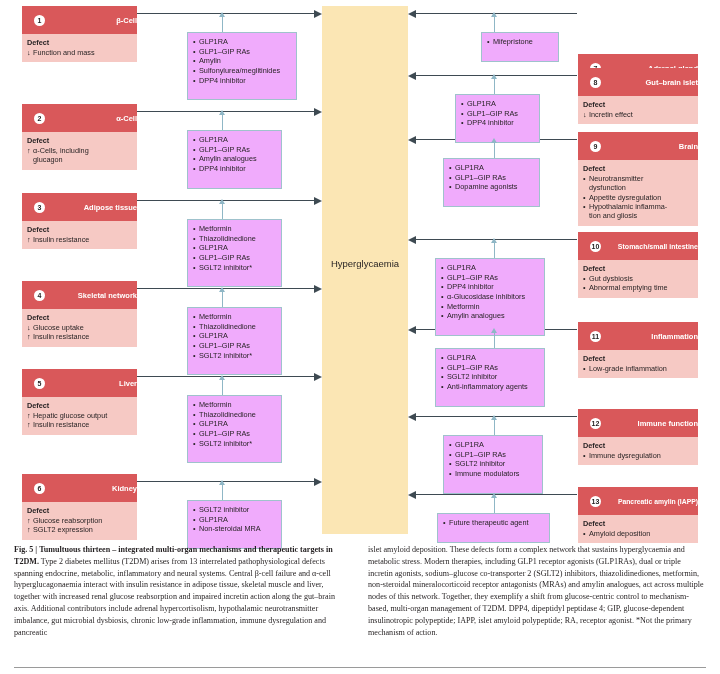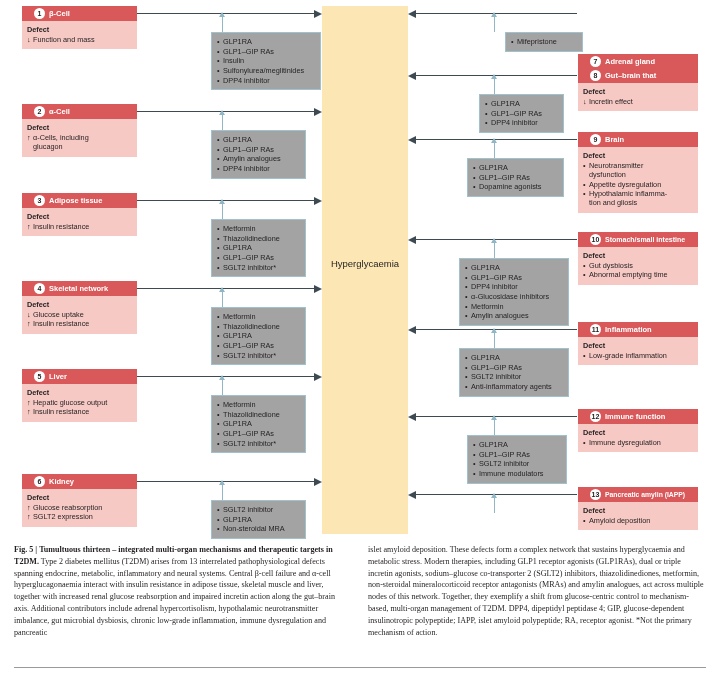--- a/index.html
+++ b/index.html
@@ -32,24 +32,25 @@
   }
 
   
   .organ{
     position:absolute;
     width:115px;
   }
   .organ .hdr{
     background:#d9534f;
     background:#d9585a;
-    height:15px;
+    height:28px;
     display:flex;align-items:center;
     padding-left:12px;
     box-sizing:border-box;
+    justify-content:space-between;
   }
   .organ .num{
     width:11px;height:11px;border-radius:50%;
     background:#ffffff;color:#231f20;
     font-size:7px;font-weight:bold;
     display:flex;align-items:center;justify-content:center;
     flex:0 0 auto;
     margin-right:4px;
     line-height:1;
   }
@@ -77,24 +78,23 @@
     white-space:pre-line;
   }
   .organ li .mk{
     position:absolute;left:0;top:0;
   }
 
   
   .drugbox{
     position:absolute;
     border:0.8px solid #9fc2cc;
-    background:#a3a3a3;
-    padding:4px 6px 4px 5px;
+    background:#f0abfc;
+    padding:4px 6px 14px 5px;
     box-sizing:border-box;
-    margin-left:24px;
   }
   .drugbox ul{margin:0;padding:0;list-style:none;}
   .drugbox li{
     font-size:7.3px;color:#231f20;line-height:1.32;
     padding-left:6px;position:relative;white-space:nowrap;
   }
   .drugbox li:before{
     content:"•";position:absolute;left:0;top:0;color:#231f20;
   }
 
@@ -250,21 +250,21 @@
       <div class="deflbl">Defect</div>
       <ul>
         <li><span class="mk">•</span><span>Hypercortisolism</span></li>
       </ul>
     </div>
   </div>
 
   <div class="organ" style="left:578px;top:68px;width:120px;">
     <div class="hdr">
       <div class="num">8</div>
-      <div class="oname">Gut–brain that</div>
+      <div class="oname">Gut–brain islet</div>
     </div>
     <div class="body">
       <div class="deflbl">Defect</div>
       <ul>
         <li><span class="mk">↓</span><span>Incretin effect</span></li>
       </ul>
     </div>
   </div>
 
   <div class="organ" style="left:578px;top:132px;width:120px;">
@@ -378,21 +378,21 @@
       <span class="head"></span>
     </div>
 
   <div class="varrow" style="left:222px;top:16px;height:16px;">
       <span class="vhead"></span>
     </div>
   <div class="drugbox" style="left:187px;top:32px;width:110px;">
     <ul>
       <li>GLP1RA</li>
       <li>GLP1–GIP RAs</li>
-      <li>Insulin</li>
+      <li>Amylin</li>
       <li>Sulfonylurea/meglitinides</li>
       <li>DPP4 inhibitor</li>
     </ul>
   </div>
 
   <div class="varrow" style="left:222px;top:114px;height:16px;">
       <span class="vhead"></span>
     </div>
   <div class="drugbox" style="left:187px;top:130px;width:95px;">
     <ul>
@@ -518,20 +518,25 @@
       <li>GLP1RA</li>
       <li>GLP1–GIP RAs</li>
       <li>SGLT2 inhibitor</li>
       <li>Immune modulators</li>
     </ul>
   </div>
 
   <div class="varrow" style="left:494px;top:497px;height:16px;">
       <span class="vhead"></span>
     </div>
+  <div class="drugbox" style="left:437px;top:513px;width:113px;">
+    <ul>
+      <li>Future therapeutic agent</li>
+    </ul>
+  </div>
 
 </div>
 
 <div id="caption">
   <div class="cap-cols">
     <div class="cap-col">
       <b>Fig. 5 |</b>
       <b>Tumultuous thirteen – integrated multi-organ mechanisms and therapeutic targets in T2DM.</b>
       <span>Type 2 diabetes mellitus (T2DM) arises from 13 interrelated pathophysiological defects spanning endocrine, metabolic, inflammatory and neural systems. Central β-cell failure and α-cell hyperglucagonaemia interact with insulin resistance in adipose tissue, skeletal muscle and liver, together with increased renal glucose reabsorption and impaired incretin action along the gut–brain axis. Additional contributors include adrenal hypercortisolism, hypothalamic neurotransmitter imbalance, gut microbial dysbiosis, chronic low-grade inflammation, immune dysregulation and pancreatic</span>
     </div>

